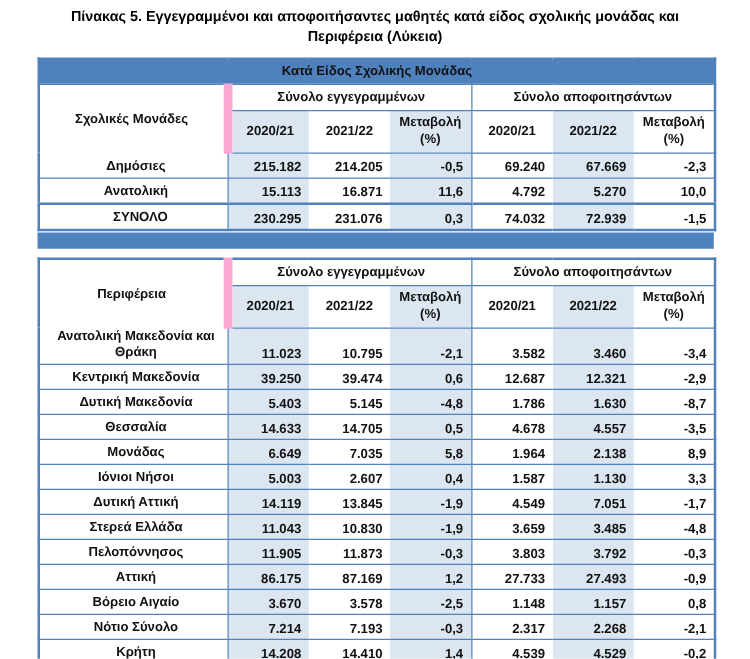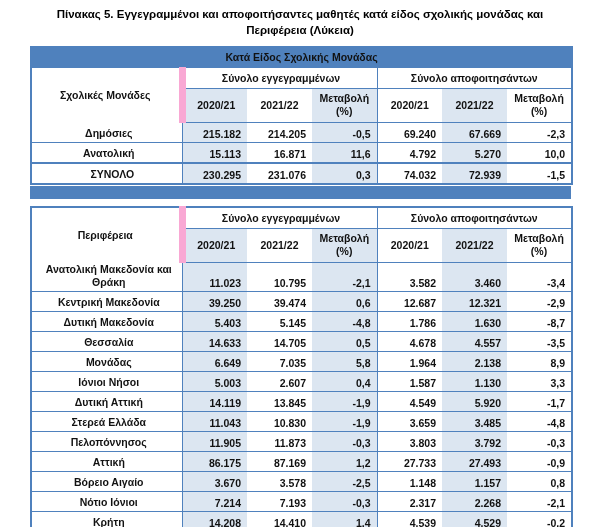--- a/index.html
+++ b/index.html
@@ -203,21 +203,21 @@
           <td class="num">1.587</td>
           <td class="num sh">1.130</td>
           <td class="num">3,3</td>
         </tr>
         <tr>
           <td class="name">Δυτική Αττική</td>
           <td class="num sh">14.119</td>
           <td class="num">13.845</td>
           <td class="num sh gsep">-1,9</td>
           <td class="num">4.549</td>
-          <td class="num sh">5.920</td>
+          <td class="num sh">7.051</td>
           <td class="num">-1,7</td>
         </tr>
         <tr>
           <td class="name">Στερεά Ελλάδα</td>
           <td class="num sh">11.043</td>
           <td class="num">10.830</td>
           <td class="num sh gsep">-1,9</td>
           <td class="num">3.659</td>
           <td class="num sh">3.485</td>
           <td class="num">-4,8</td>
@@ -243,21 +243,21 @@
         <tr>
           <td class="name">Βόρειο Αιγαίο</td>
           <td class="num sh">3.670</td>
           <td class="num">3.578</td>
           <td class="num sh gsep">-2,5</td>
           <td class="num">1.148</td>
           <td class="num sh">1.157</td>
           <td class="num">0,8</td>
         </tr>
         <tr>
-          <td class="name">Νότιο Ιόνιοι</td>
+          <td class="name">Νότιο Σύνολο</td>
           <td class="num sh">7.214</td>
           <td class="num">7.193</td>
           <td class="num sh gsep">-0,3</td>
           <td class="num">2.317</td>
           <td class="num sh">2.268</td>
           <td class="num">-2,1</td>
         </tr>
         <tr>
           <td class="name">Κρήτη</td>
           <td class="num sh">14.208</td>

